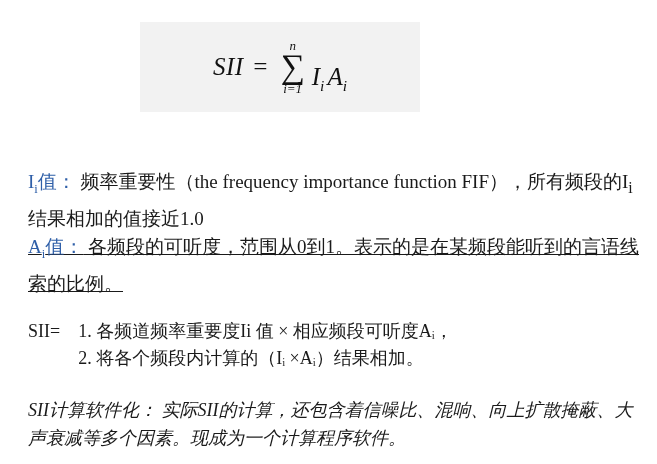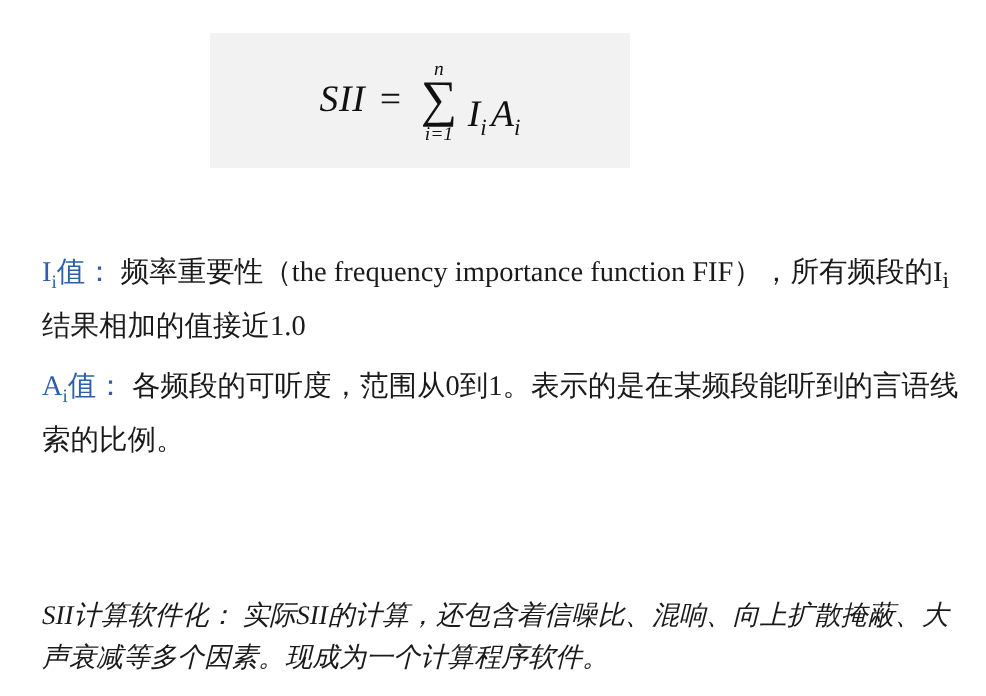--- a/index.html
+++ b/index.html
@@ -90,21 +90,21 @@
   }
   .lbl {
     color: #2f5fa8;
     font-weight: 500;
   }
   .lbl sub {
     font-size: 0.66em;
   }
 
   #p-i { left: 28px; top: 148px; width: 615px; margin-top: 19px; }
-  #p-a { left: 28px; top: 243px; width: 615px; }
+  #p-a { left: 28px; top: 232px; width: 615px; text-decoration: underline; }
 
   
   #sii-block {
     position: absolute;
     left: 28px;
     top: 318px;
     width: 615px;
     font-size: 18px;
     line-height: 27px;
     display: flex;
@@ -158,16 +158,25 @@
   </div>
 
   <div class="para" id="p-i">
     <span class="lbl"><span>I</span><sub>i</sub><span>值：</span></span><span> 频率重要性（the frequency importance function FIF），所有频段的I</span><sub>i</sub><span>结果相加的值接近1.0</span>
   </div>
 
   <div class="para" id="p-a">
     <span class="lbl"><span>A</span><sub>i</sub><span>值：</span></span><span> 各频段的可听度，范围从0到1。表示的是在某频段能听到的言语线索的比例。</span>
   </div>
 
+  <div id="sii-block">
+    <span class="sii-label">SII=</span>
+    <div class="sii-list-wrap">
+      <ol>
+        <li>各频道频率重要度Ii 值 × 相应频段可听度Aᵢ，</li>
+        <li>将各个频段内计算的（Iᵢ ×Aᵢ）结果相加。</li>
+      </ol>
+    </div>
+  </div>
 
   <div class="para" id="p-soft">SII计算软件化： 实际SII的计算，还包含着信噪比、混响、向上扩散掩蔽、大声衰减等多个因素。现成为一个计算程序软件。</div>
 
 </div>
 
 </body></html>

